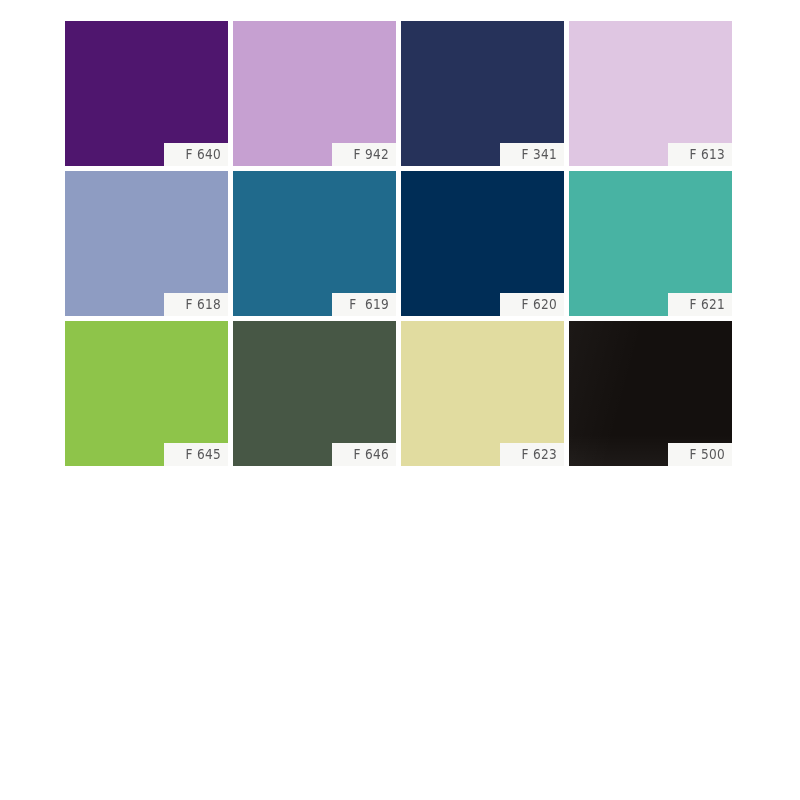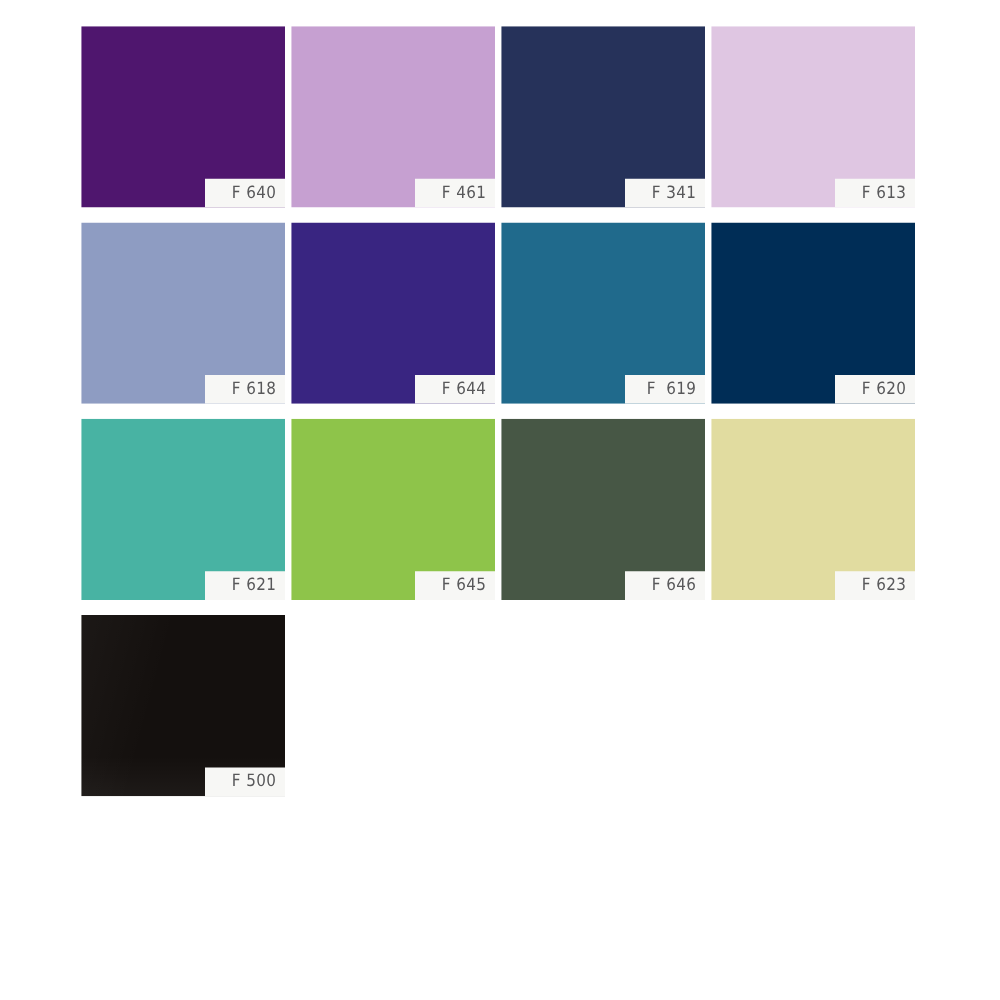--- a/index.html
+++ b/index.html
@@ -22,21 +22,21 @@
     background: #ffffff;
   }
 
   .swatch-grid {
     position: absolute;
     left: 65px;
     top: 21px;
     width: 670px;
     display: flex;
     flex-wrap: wrap;
-    gap: 12px 5px;
+    gap: 5px 5px;
   }
 
   .swatch {
     position: relative;
     width: 163px;
     height: 145px;
     box-sizing: border-box;
     overflow: hidden;
   }
 
@@ -84,37 +84,33 @@
 <body>
 
 <div id="swatch-chart">
   <div class="swatch-grid">
       <div class="swatch">
         <div class="swatch-fill" style="background: rgb(79, 22, 110);"></div>
         <div class="swatch-label">F 640</div>
       </div>
       <div class="swatch">
         <div class="swatch-fill" style="background: rgb(198, 160, 209);"></div>
-        <div class="swatch-label">F 461</div>
+        <div class="swatch-label">F 942</div>
       </div>
       <div class="swatch">
         <div class="swatch-fill" style="background: rgb(38, 50, 90);"></div>
         <div class="swatch-label">F 341</div>
       </div>
       <div class="swatch">
         <div class="swatch-fill" style="background: rgb(223, 198, 226);"></div>
         <div class="swatch-label">F 613</div>
       </div>
       <div class="swatch">
         <div class="swatch-fill" style="background: rgb(142, 156, 194);"></div>
         <div class="swatch-label">F 618</div>
-      </div>
-      <div class="swatch">
-        <div class="swatch-fill" style="background: rgb(57, 37, 129);"></div>
-        <div class="swatch-label">F 644</div>
       </div>
       <div class="swatch">
         <div class="swatch-fill" style="background: rgb(32, 106, 140);"></div>
         <div class="swatch-label">F  619</div>
       </div>
       <div class="swatch">
         <div class="swatch-fill" style="background: rgb(0, 45, 86);"></div>
         <div class="swatch-label">F 620</div>
       </div>
       <div class="swatch">

